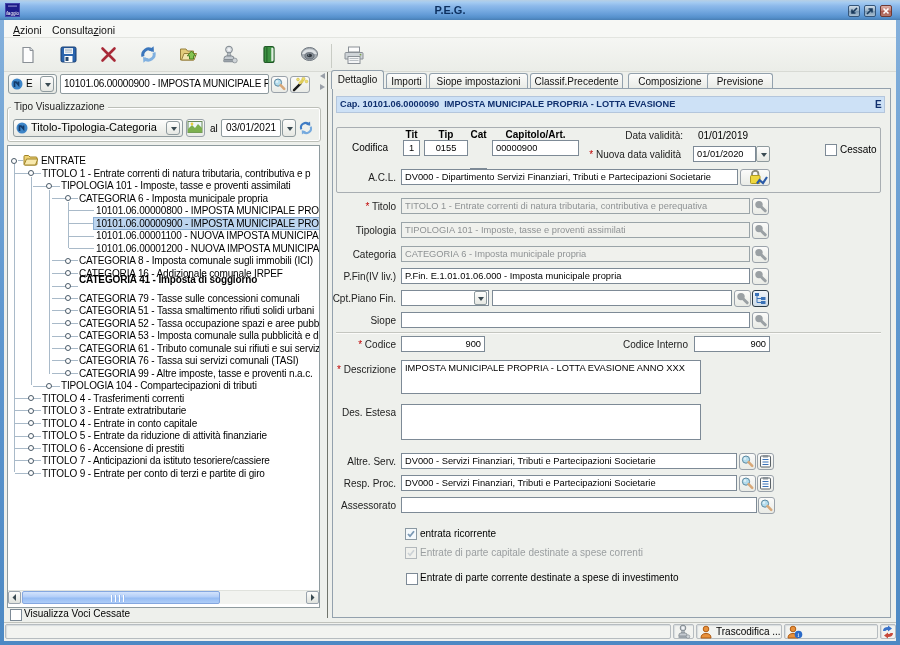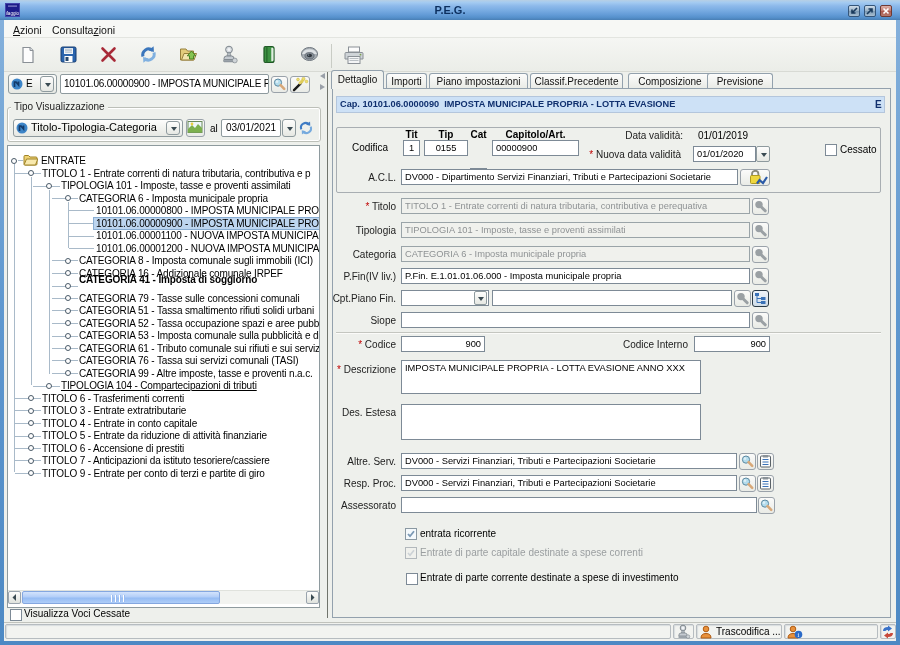--- a/index.html
+++ b/index.html
@@ -248,24 +248,24 @@
 <div class="thandle" style="left:57.0px;top:199.0px;"></div>
 <div class="trow" style="left:71px;top:195.5px;line-height:13px;">CATEGORIA 61 - Tributo comunale sui rifiuti e sui servizi</div>
 <div class="tline" style="left:44px;top:214px;width:26px;height:1px;"></div>
 <div class="thandle" style="left:57.0px;top:211.5px;"></div>
 <div class="trow" style="left:71px;top:208.0px;line-height:13px;">CATEGORIA 76 - Tassa sui servizi comunali (TASI)</div>
 <div class="tline" style="left:44px;top:227px;width:26px;height:1px;"></div>
 <div class="thandle" style="left:57.0px;top:224.0px;"></div>
 <div class="trow" style="left:71px;top:220.5px;line-height:13px;">CATEGORIA 99 - Altre imposte, tasse e proventi  n.a.c.</div>
 <div class="tline" style="left:25px;top:240px;width:27px;height:1px;"></div>
 <div class="thandle" style="left:38.0px;top:236.5px;"></div>
-<div class="trow" style="left:53px;top:233.0px;line-height:13px;text-decoration:underline;">TIPOLOGIA 104 - Compartecipazioni di tributi</div>
+<div class="trow" style="left:53px;top:233.0px;line-height:13px;">TIPOLOGIA 104 - Compartecipazioni di tributi</div>
 <div class="tline" style="left:7px;top:252px;width:26px;height:1px;"></div>
 <div class="thandle" style="left:20.0px;top:249.0px;"></div>
-<div class="trow" style="left:34px;top:245.5px;line-height:13px;">TITOLO 6 - Trasferimenti correnti</div>
+<div class="trow" style="left:34px;top:245.5px;line-height:13px;">TITOLO 4 - Trasferimenti correnti</div>
 <div class="tline" style="left:7px;top:264px;width:26px;height:1px;"></div>
 <div class="thandle" style="left:20.0px;top:261.5px;"></div>
 <div class="trow" style="left:34px;top:258.0px;line-height:13px;">TITOLO 3 - Entrate extratributarie</div>
 <div class="tline" style="left:7px;top:277px;width:26px;height:1px;"></div>
 <div class="thandle" style="left:20.0px;top:274.0px;"></div>
 <div class="trow" style="left:34px;top:270.5px;line-height:13px;">TITOLO 4 - Entrate in conto capitale</div>
 <div class="tline" style="left:7px;top:290px;width:26px;height:1px;"></div>
 <div class="thandle" style="left:20.0px;top:286.5px;"></div>
 <div class="trow" style="left:34px;top:283.0px;line-height:13px;">TITOLO 5 - Entrate da riduzione di attività finanziarie</div>
 <div class="tline" style="left:7px;top:302px;width:26px;height:1px;"></div>
@@ -283,21 +283,21 @@
         </svg></div>
       <div class="sbtn" style="right:0;top:0;"><svg width="11" height="11" viewBox="0 0 11 11">
           <path d="M4 2 L7.5 5.5 L4 9 Z" fill="#3a4a52"></path>
         </svg></div>
       <div id="hthumb" style="left:14px;width:198px;height:13px;"></div>
     </div>
 </div>
 <div class="abs cbox" style="left:9.5px;top:608.5px;"></div>
 <div class="abs" style="left:24px;top:608px;">Visualizza Voci Cessate</div>
 <div class="abs tab" style="left:386px;top:73px;width:41px;height:16px;line-height:15px;">Importi</div>
-<div class="abs tab" style="left:429px;top:73px;width:99px;height:16px;line-height:15px;">Piano impostazioni</div>
+<div class="abs tab" style="left:429px;top:73px;width:99px;height:16px;line-height:15px;">Siope impostazioni</div>
 <div class="abs tab" style="left:530px;top:73px;width:93px;height:16px;line-height:15px;">Classif.Precedente</div>
 <div class="abs tab" style="left:628px;top:73px;width:84px;height:16px;line-height:15px;">Composizione</div>
 <div class="abs tab" style="left:707px;top:73px;width:66px;height:16px;line-height:15px;">Previsione</div>
 <div class="abs" id="tabpanel"></div>
 <div class="abs tab" id="tabsel" style="left:331px;top:70px;width:53px;height:19px;line-height:18px;">Dettaglio</div>
 <div class="abs" style="left:336px;top:96px;width:549px;height:17px;background:#cde1f6;border:1px solid #b4c6dc;"></div>
 <div class="abs" style="left:340px;top:99px;font-weight:bold;color:#10306e;font-size:9.2px;">Cap. 10101.06.0000090&nbsp;&nbsp;IMPOSTA MUNICIPALE PROPRIA - LOTTA EVASIONE</div>
 <div class="abs" style="left:875px;top:99px;font-weight:bold;color:#10306e;">E</div>
 <div class="abs" style="left:336px;top:127px;width:545px;height:66px;border:1px solid #a8aeb2;border-radius:2px;"></div>
 <div class="abs" style="left:352px;top:142px;">Codifica</div>

